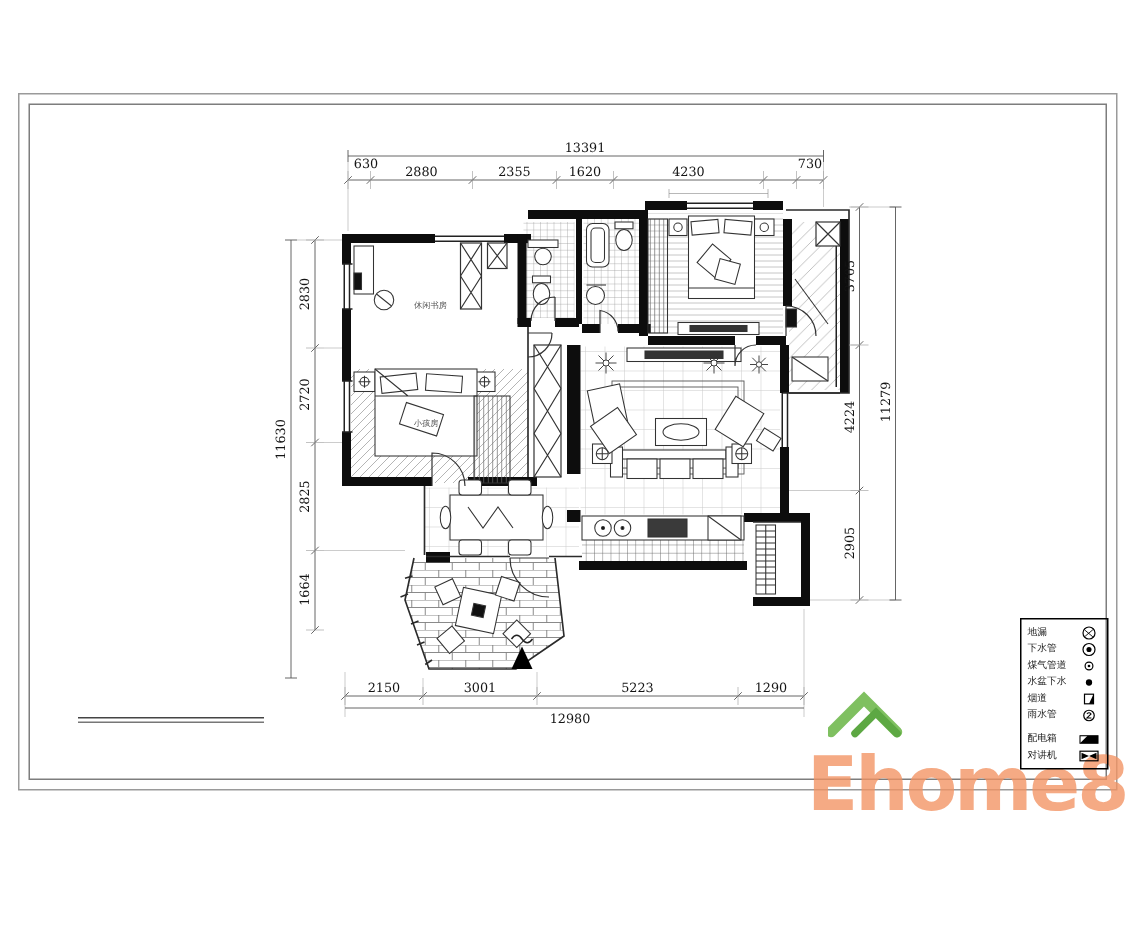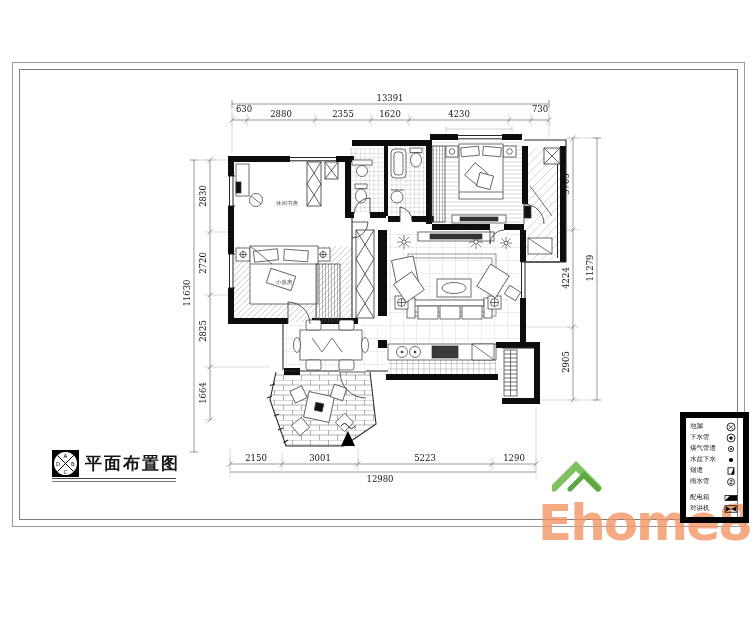--- a/index.html
+++ b/index.html
@@ -9,21 +9,21 @@
   .border-outer{left:12px;top:62px;width:731px;height:463px;border:1px solid #9a9a9a;}
   .border-inner{left:19px;top:69px;width:717px;height:449px;border:1px solid #7d7d7d;}
   .plan-svg{left:0;top:0;width:756px;height:630px;}
   
   .titleblock{left:52px;top:450px;display:flex;align-items:flex-start;}
   .title-text{font-family:"DejaVu Serif",serif;font-size:17px;font-weight:600;color:#141414;
               letter-spacing:2px;line-height:26px;margin-left:6px;}
   .title-underline{left:52px;top:478px;width:124px;border-top:1.6px solid #444;}
   .title-underline2{left:52px;top:481px;width:124px;border-top:1px solid #777;}
   
-  .legend{left:680px;top:412px;width:57px;border:6px solid #000000;background:transparent;
+  .legend{left:680px;top:412px;width:57px;border:1px solid #000000;background:transparent;
           padding:3px 0 3px 0;z-index:5;}
   .legend-row{display:flex;justify-content:space-between;align-items:center;height:11px;
               padding:0 4px;font-size:6.5px;color:#181818;letter-spacing:0;}
   .legend-gap{height:5px;}
   .legend-row svg{flex:0 0 auto;}
   
   .wm-brand{left:538px;top:494px;font-size:50px;font-weight:bold;letter-spacing:-2px;
             color:rgba(242,146,97,0.78);z-index:3;font-family:"DejaVu Sans",sans-serif;}
   .wm-roof{left:552px;top:460px;z-index:3;}
   .wm-tagline{left:561px;top:529px;font-size:12px;font-weight:bold;letter-spacing:7px;
@@ -362,34 +362,20 @@
       <text x="514" y="461">1290</text>
       <text x="380" y="482">12980</text>
     </g>
 
     <g font-size="5.5" fill="#555" text-anchor="middle" font-family="&quot;DejaVu Sans&quot;, sans-serif">
       <text x="287" y="205">休闲书房</text>
       <text x="284" y="284">小孩房</text>
     </g>
   </svg>
 
-  <div class="abs titleblock">
-    <svg width="27" height="27">
-      <rect x="0" y="0" width="27" height="27" fill="#000"></rect>
-      <circle cx="13.5" cy="13.5" r="11.5" fill="#fff"></circle>
-      <path d="M5.4 5.4 L21.6 21.6 M21.6 5.4 L5.4 21.6" stroke="#000" stroke-width="1"></path>
-      <g font-size="5.5" fill="#000" text-anchor="middle" font-family="&quot;DejaVu Sans&quot;, sans-serif">
-        <text x="13.5" y="7.5">A</text>
-        <text x="21" y="15.5">B</text>
-        <text x="13.5" y="24">C</text>
-        <text x="6" y="15.5">D</text>
-      </g>
-    </svg>
-    <span class="title-text">平面布置图</span>
-  </div>
   <div class="abs title-underline"></div>
   <div class="abs title-underline2"></div>
 
   <div class="abs legend">
     <div class="legend-row">
       <span>地漏</span>
       <svg width="16" height="10">
         <circle cx="8" cy="5" r="4" fill="none" stroke="#000" stroke-width="0.8"></circle>
         <path d="M5.4 7.2 L10.6 2.8 M5.4 3.2 L10.6 7.6" stroke="#000" stroke-width="0.6"></path>
       </svg>

